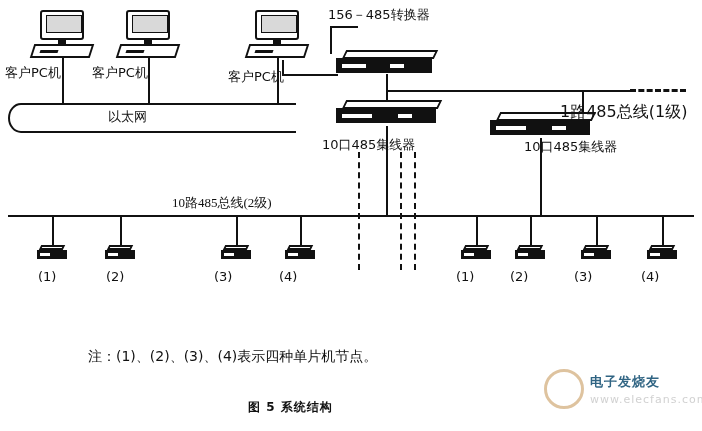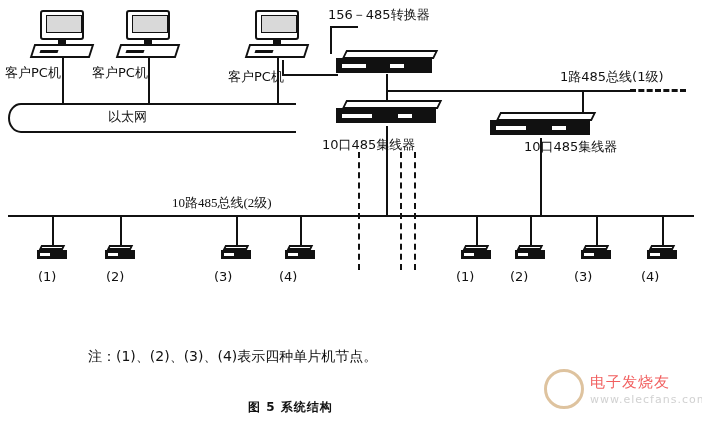--- a/index.html
+++ b/index.html
@@ -6,21 +6,21 @@
   body{
     width:702px;height:431px;
     background:#ffffff;
     font-family:"DejaVu Sans","Liberation Sans",sans-serif;
     color:#111;
     position:relative;
     overflow:hidden;
   }
   #stage{position:absolute;left:0;top:0;width:702px;height:431px;}
   .lbl{position:absolute;font-size:13px;line-height:14px;white-space:nowrap;color:#111;}
-  .lbl.small{font-size:13px;}
+  .lbl.small{font-size:16px;margin-top:35px;}
 
   
   .pc{position:absolute;width:64px;height:52px;}
   .pc .monitor{
     position:absolute;left:8px;top:0;width:44px;height:30px;
     border:2px solid #111;border-radius:3px;background:#fff;
     box-sizing:border-box;
   }
   .pc .screen{
     position:absolute;left:4px;top:3px;width:36px;height:18px;
@@ -92,21 +92,21 @@
   
   #wm{position:absolute;right:8px;bottom:16px;width:150px;height:48px;opacity:.85;}
   #wm .wmcircle{
     position:absolute;left:0;top:2px;width:40px;height:40px;border-radius:50%;
     border:3px solid #d9b98f;box-sizing:border-box;
   }
   #wm .wmglyph{
     position:absolute;left:8px;top:8px;font-size:22px;color:#c89a5b;font-weight:bold;
     font-family:"DejaVu Serif","Liberation Serif",serif;
   }
-  #wm .wmtxt{position:absolute;left:46px;top:6px;font-size:15px;color:#ef4444;font-weight:normal;letter-spacing:1px;}
+  #wm .wmtxt{position:absolute;left:46px;top:6px;font-size:13px;color:#0c4a6e;font-weight:bold;letter-spacing:1px;}
   #wm .wmsub{position:absolute;left:46px;top:26px;font-size:11px;color:#c9c9c9;letter-spacing:1px;}
 </style>
 </head>
 <body>
 
 <div id="stage">
 
   <div class="pc" style="left:32px;top:10px;">
     <div class="monitor">
         <div class="screen"></div>

